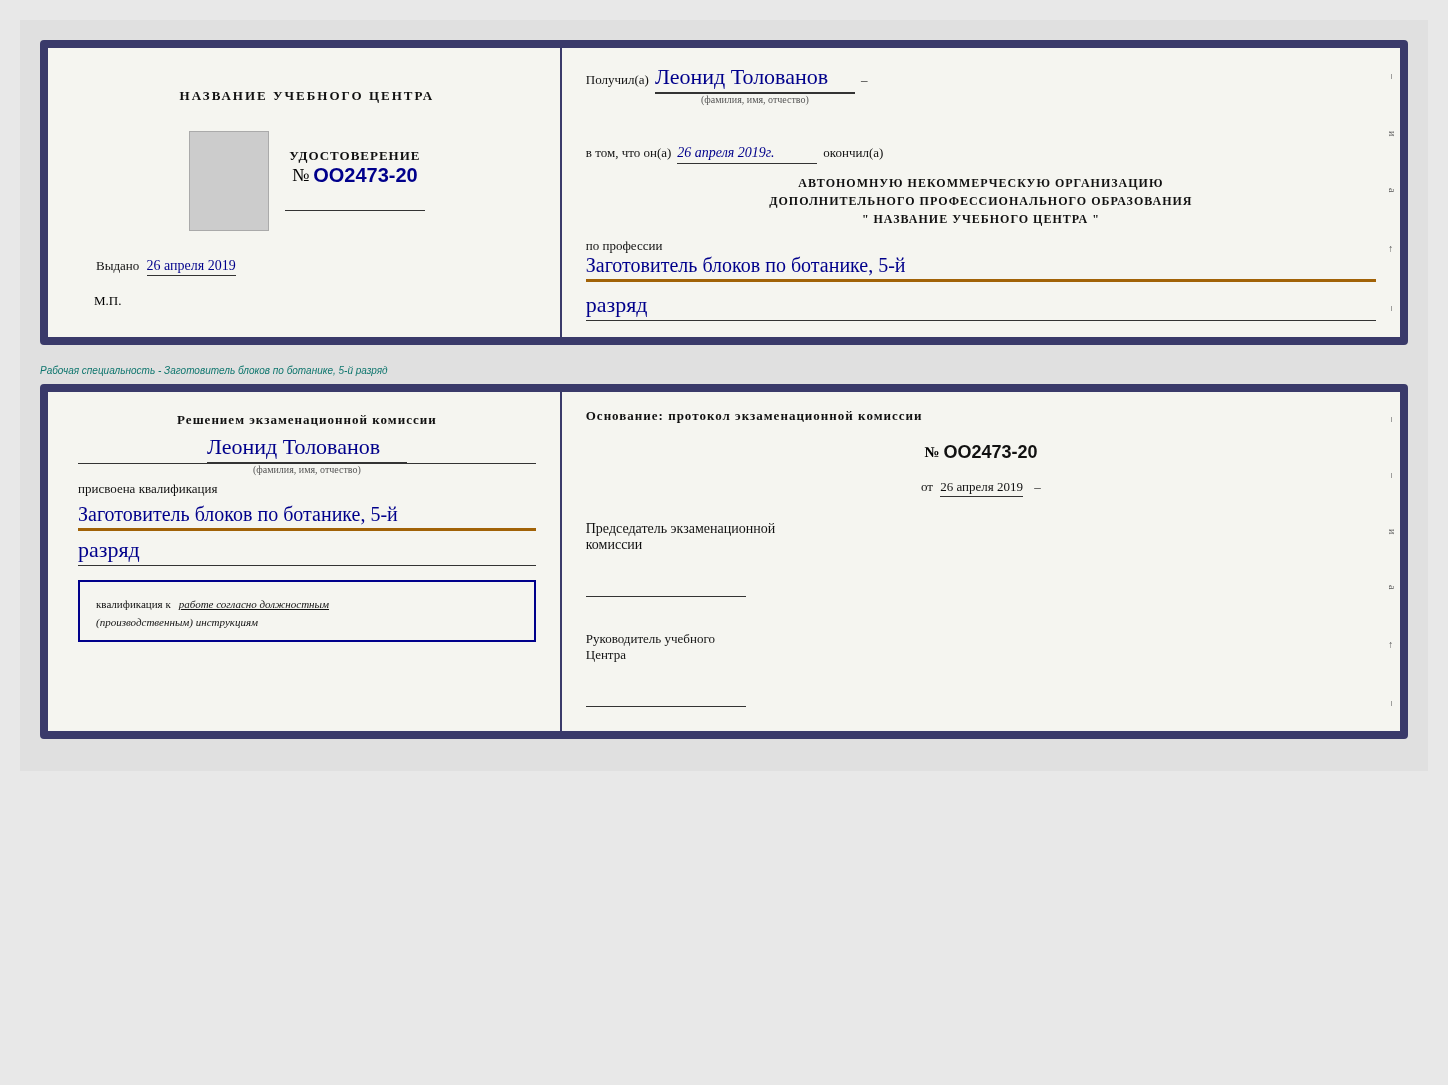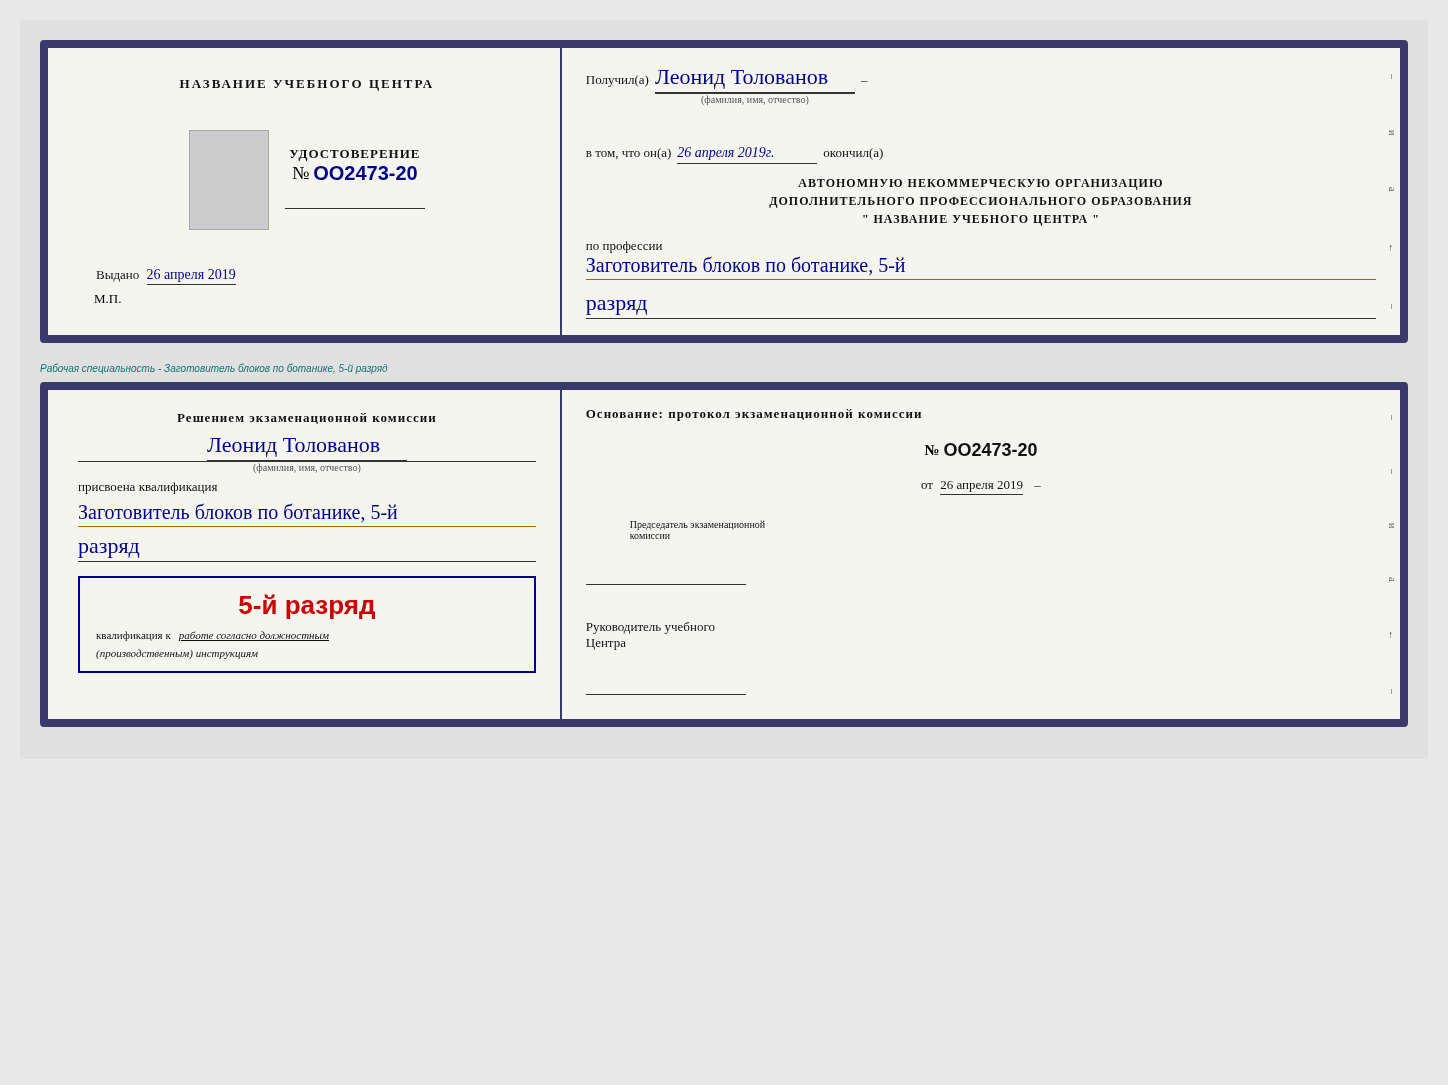--- a/index.html
+++ b/index.html
@@ -50,21 +50,21 @@
     }
 
     .doc-left { padding-left: 30px; }
 
     .center-title {
       font-size: 13px;
       font-weight: bold;
       letter-spacing: 2px;
       text-align: center;
       color: #111;
-      margin-top: 8px;
+      margin-top: 20px;
     }
 
     .cert-middle {
       display: flex;
       flex-direction: row;
       align-items: center;
       gap: 16px;
       margin: 10px 0;
     }
 
@@ -179,21 +179,21 @@
 
     .po-professii-label {
       font-size: 13px;
       color: #111;
     }
 
     .profession-handwritten {
       font-size: 20px;
       color: #00008b;
       font-family: 'Segoe Script', 'Comic Sans MS', cursive;
-      border-bottom: 1px solid #a16207;
+      border-bottom: 3px solid #a16207;
       padding-bottom: 2px;
     }
 
     .razryad-handwritten {
       font-size: 22px;
       color: #00008b;
       font-family: 'Segoe Script', 'Comic Sans MS', cursive;
       border-bottom: 1px solid #333;
       padding-bottom: 2px;
     }
@@ -265,23 +265,22 @@
       font-family: Arial, sans-serif;
     }
 
     .ot-date {
       font-size: 13px;
       color: #111;
       text-align: center;
     }
 
     .predsedatel-text {
-      font-size: 10px;
-      color: #111;
-      margin-left: 44px;
+      font-size: 14px;
+      color: #111;
     }
 
     .rukovoditel-text {
       font-size: 13px;
       color: #111;
     }
 
     .right-edge-marks {
       position: absolute;
       right: 0;
@@ -327,21 +326,21 @@
             </div>
             <div class="underline-field"></div>
           </div>
         </div>
 
         <div style="align-self:flex-start;padding-left:8px;margin-bottom:8px;">
           <div class="vydano-line">
             <span style="font-size:13px;">Выдано</span>
             <span class="handwritten-inline" style="font-size:14px;border-bottom:1px solid #333;padding-bottom:2px;margin-left:4px;">26 апреля 2019</span>
           </div>
-          <div class="mp-label" style="font-size:13px;margin-top:8px;">М.П.</div>
+          <div class="mp-label" style="font-size:13px;margin-top:19px;">М.П.</div>
         </div>
       </div>
     </div>
 
     <div class="doc-right">
 
       <div class="poluchil-line">
         <span class="poluchil-text">Получил(а)</span>
         <div style="display:flex;flex-direction:column;align-items:center;">
           <span class="handwritten-name">Леонид Толованов</span>
@@ -400,21 +399,20 @@
 
         <div>
           <div class="profession-handwritten">Заготовитель блоков по ботанике, 5-й</div>
         </div>
 
         <div>
           <div class="razryad-handwritten">разряд</div>
         </div>
 
         <div class="stamp-box">
-          <div class="stamp-rank">5-й разряд</div>
           <div>
             <span class="stamp-dopuskaetsya">квалификация к</span>
             <span class="stamp-italic" style="text-decoration:underline;margin-left:4px;">работе согласно должностным</span>
           </div>
           <div class="stamp-italic">(производственным) инструкциям</div>
         </div>
 
       </div>
     </div>
 

